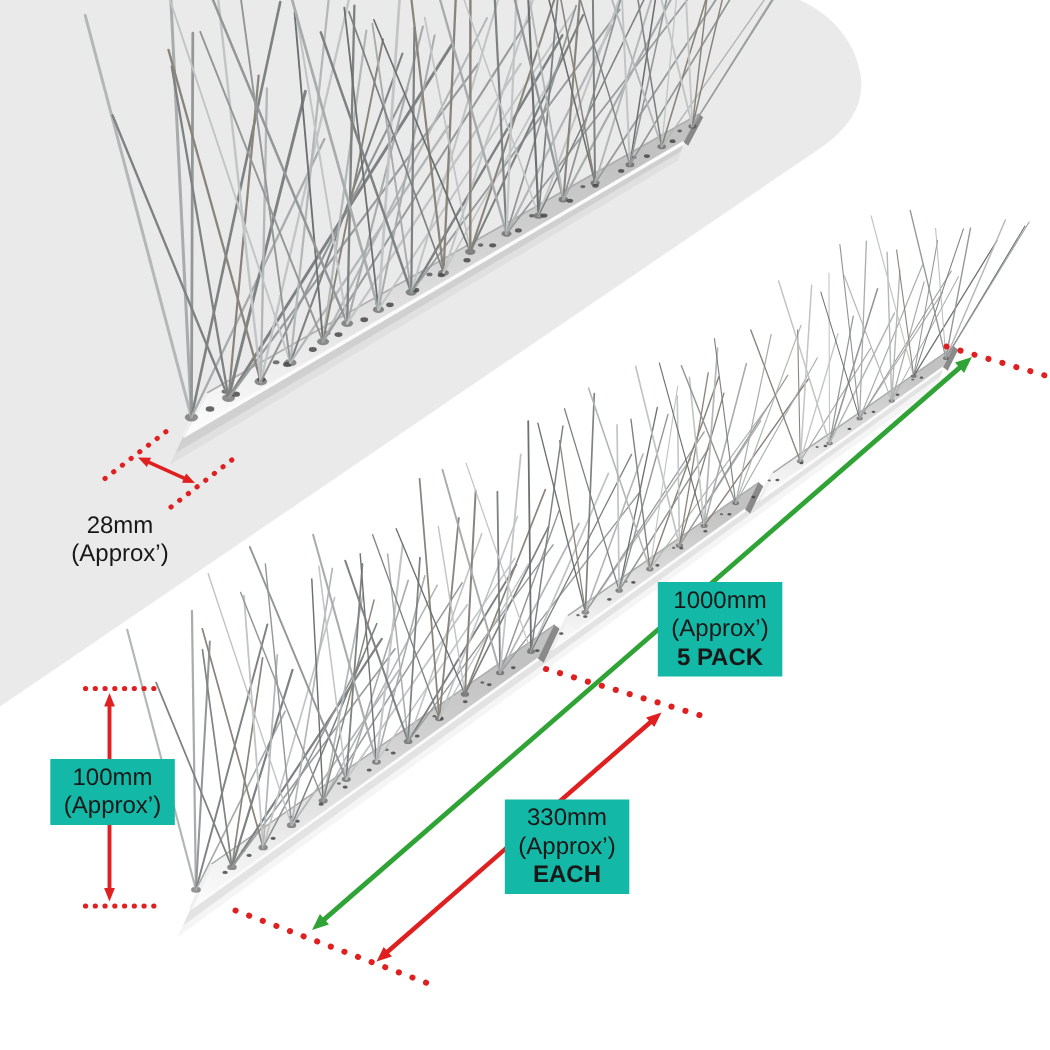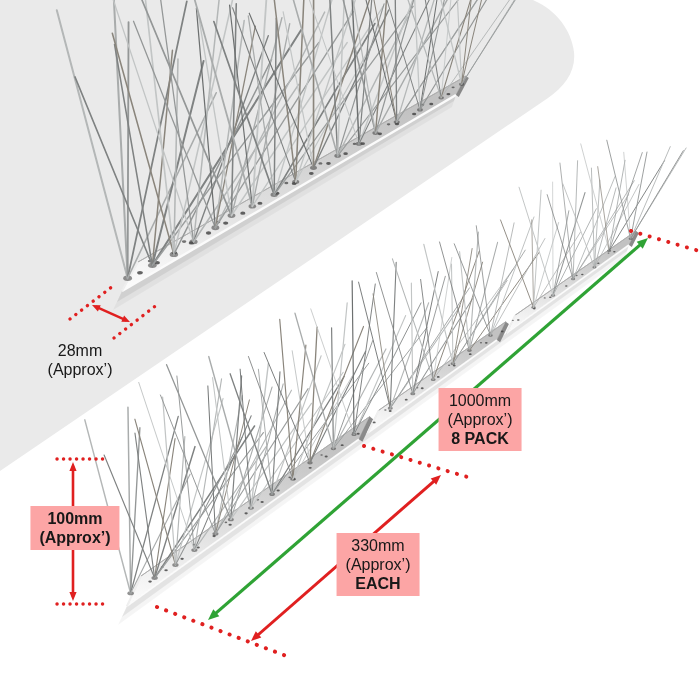--- a/index.html
+++ b/index.html
@@ -2,21 +2,21 @@
 <html><head>
 <meta charset="utf-8">
 <style>
   html,body{margin:0;padding:0;background:#fff;}
   .stage{position:relative;width:700px;height:700px;background:#ffffff;overflow:hidden;
          font-family:"Liberation Sans","DejaVu Sans",sans-serif;}
   .stage svg{position:absolute;left:0;top:0;}
   .dim-label{position:absolute;transform:translateX(-50%);text-align:center;
              font-size:16px;line-height:19px;color:#181818;white-space:nowrap;}
   .dim-label .q{font-weight:bold;}
-  .boxed{background:#fca5a5;padding:3px 9px;}
+  .boxed{background:#14b8a6;padding:3px 9px;}
 </style>
 </head>
 <body>
 
 <div class="stage">
   <svg id="scene" width="700" height="700" viewBox="0 0 700 700">
       <defs>
         <linearGradient id="plateGrad" x1="0" y1="1" x2="0.25" y2="0">
           <stop offset="0%" stop-color="#fdfdfd"></stop>
           <stop offset="40%" stop-color="#e4e4e4"></stop>
@@ -417,29 +417,29 @@
         <polygon points="441.0,475.0 436.2,484.7 430.7,478.4" fill="#e02020"></polygon>
         <polygon points="251.0,641.0 255.8,631.3 261.3,637.6" fill="#e02020"></polygon>
       </g>
     </svg>
 
   <div class="dim-label" id="label-28" style="left:80px;top:341px;">
     <div>28mm</div>
     <div>(Approx’)</div>
   </div>
 
-  <div class="dim-label boxed" id="label-100" style="left:75px;top:506px;font-weight:bold;">
+  <div class="dim-label boxed" id="label-100" style="left:75px;top:506px;">
     <div>100mm</div>
     <div>(Approx’)</div>
   </div>
 
   <div class="dim-label boxed" id="label-1000" style="left:480px;top:388px;">
     <div>1000mm</div>
     <div>(Approx’)</div>
-    <div class="q">8 PACK</div>
+    <div class="q">5 PACK</div>
   </div>
 
   <div class="dim-label boxed" id="label-330" style="left:378px;top:533px;">
     <div>330mm</div>
     <div>(Approx’)</div>
     <div class="q">EACH</div>
   </div>
 </div>
 
 </body></html>

